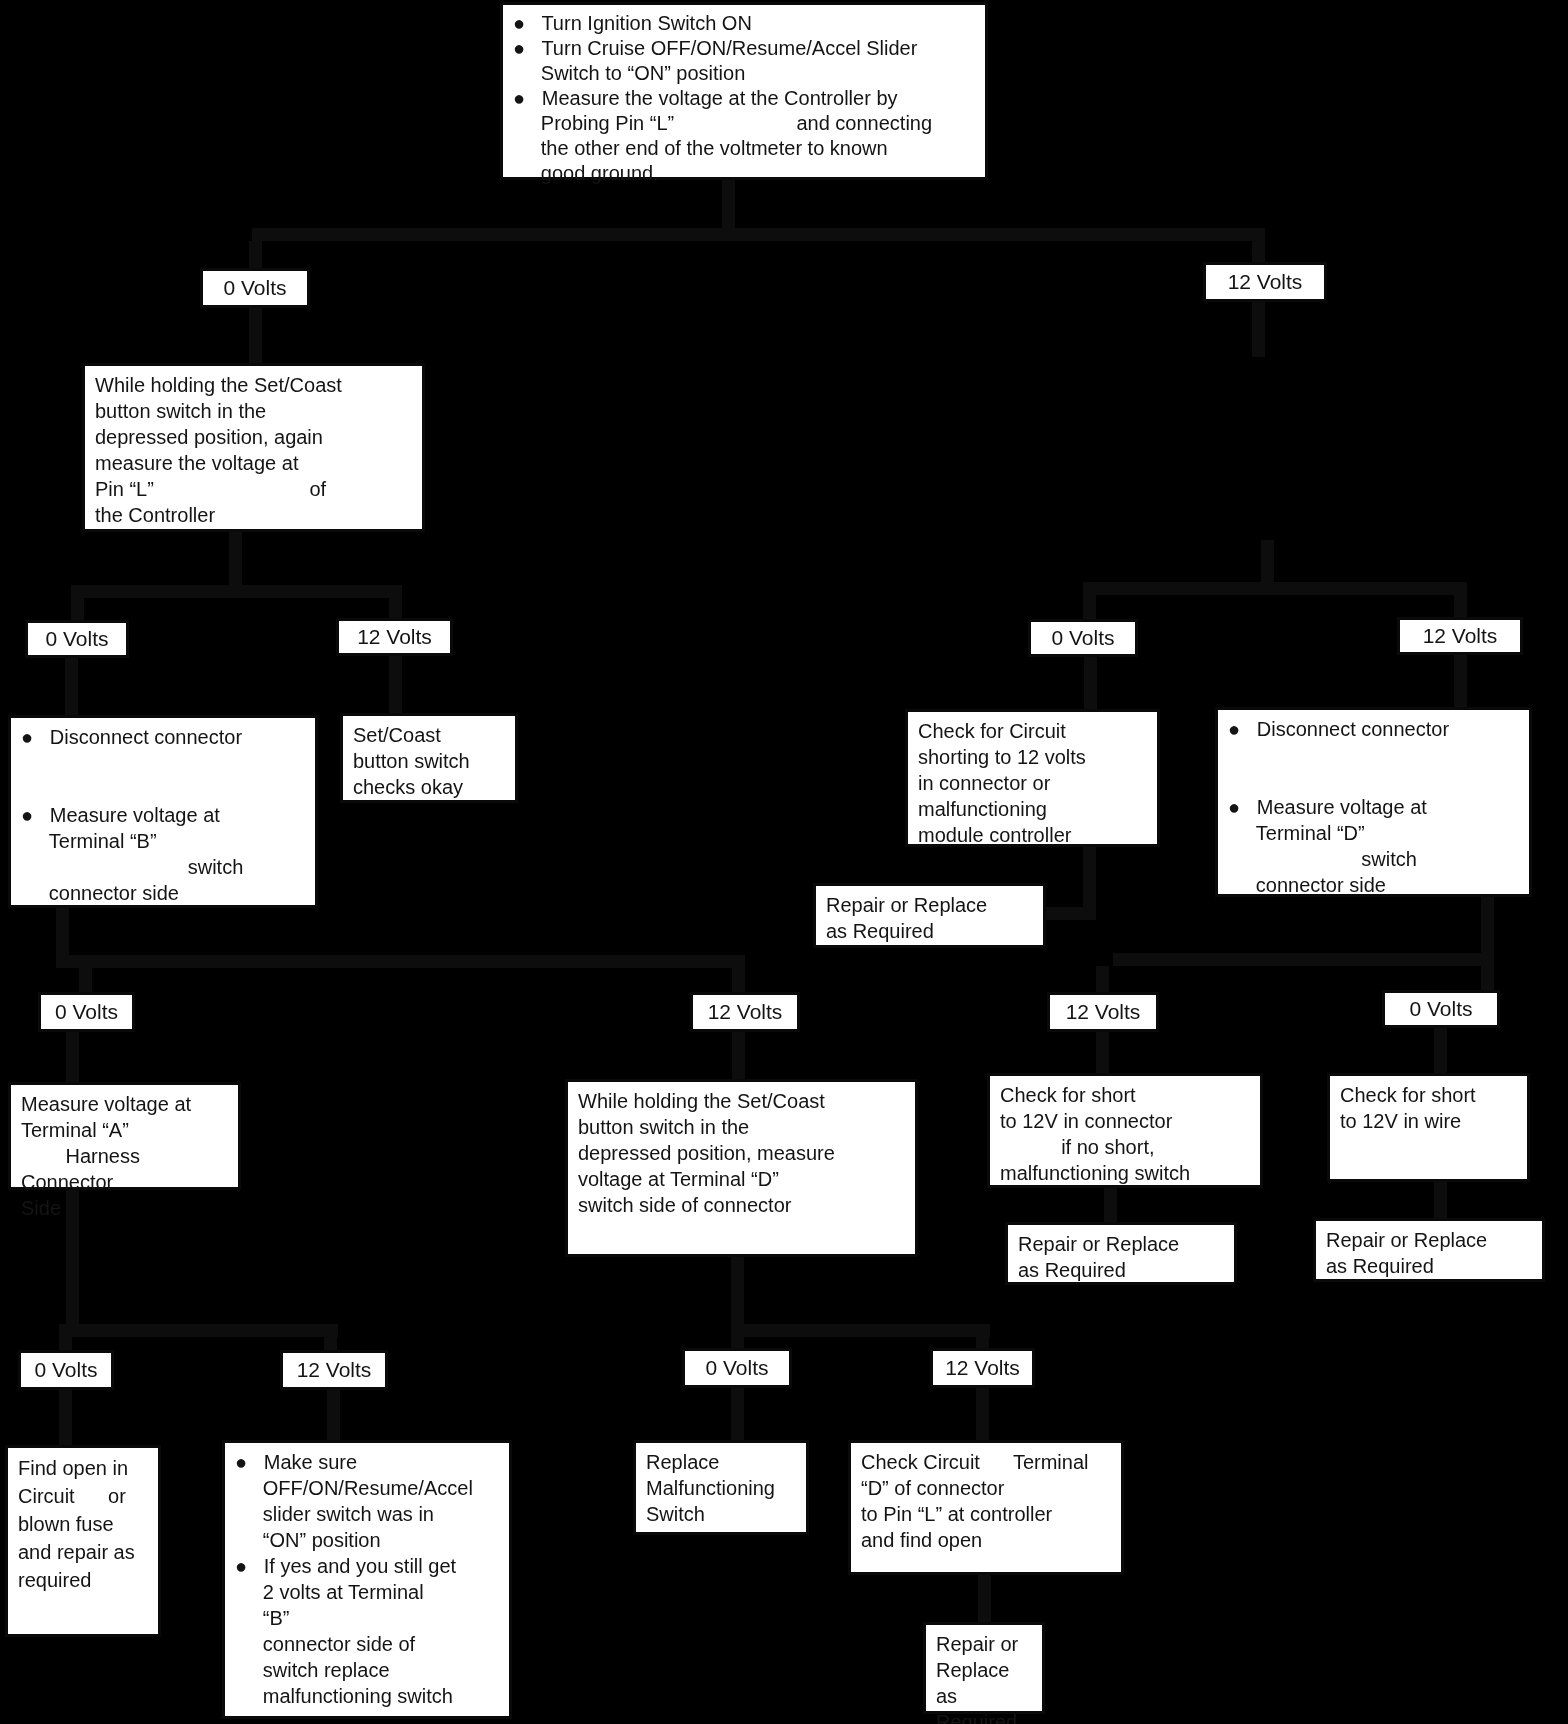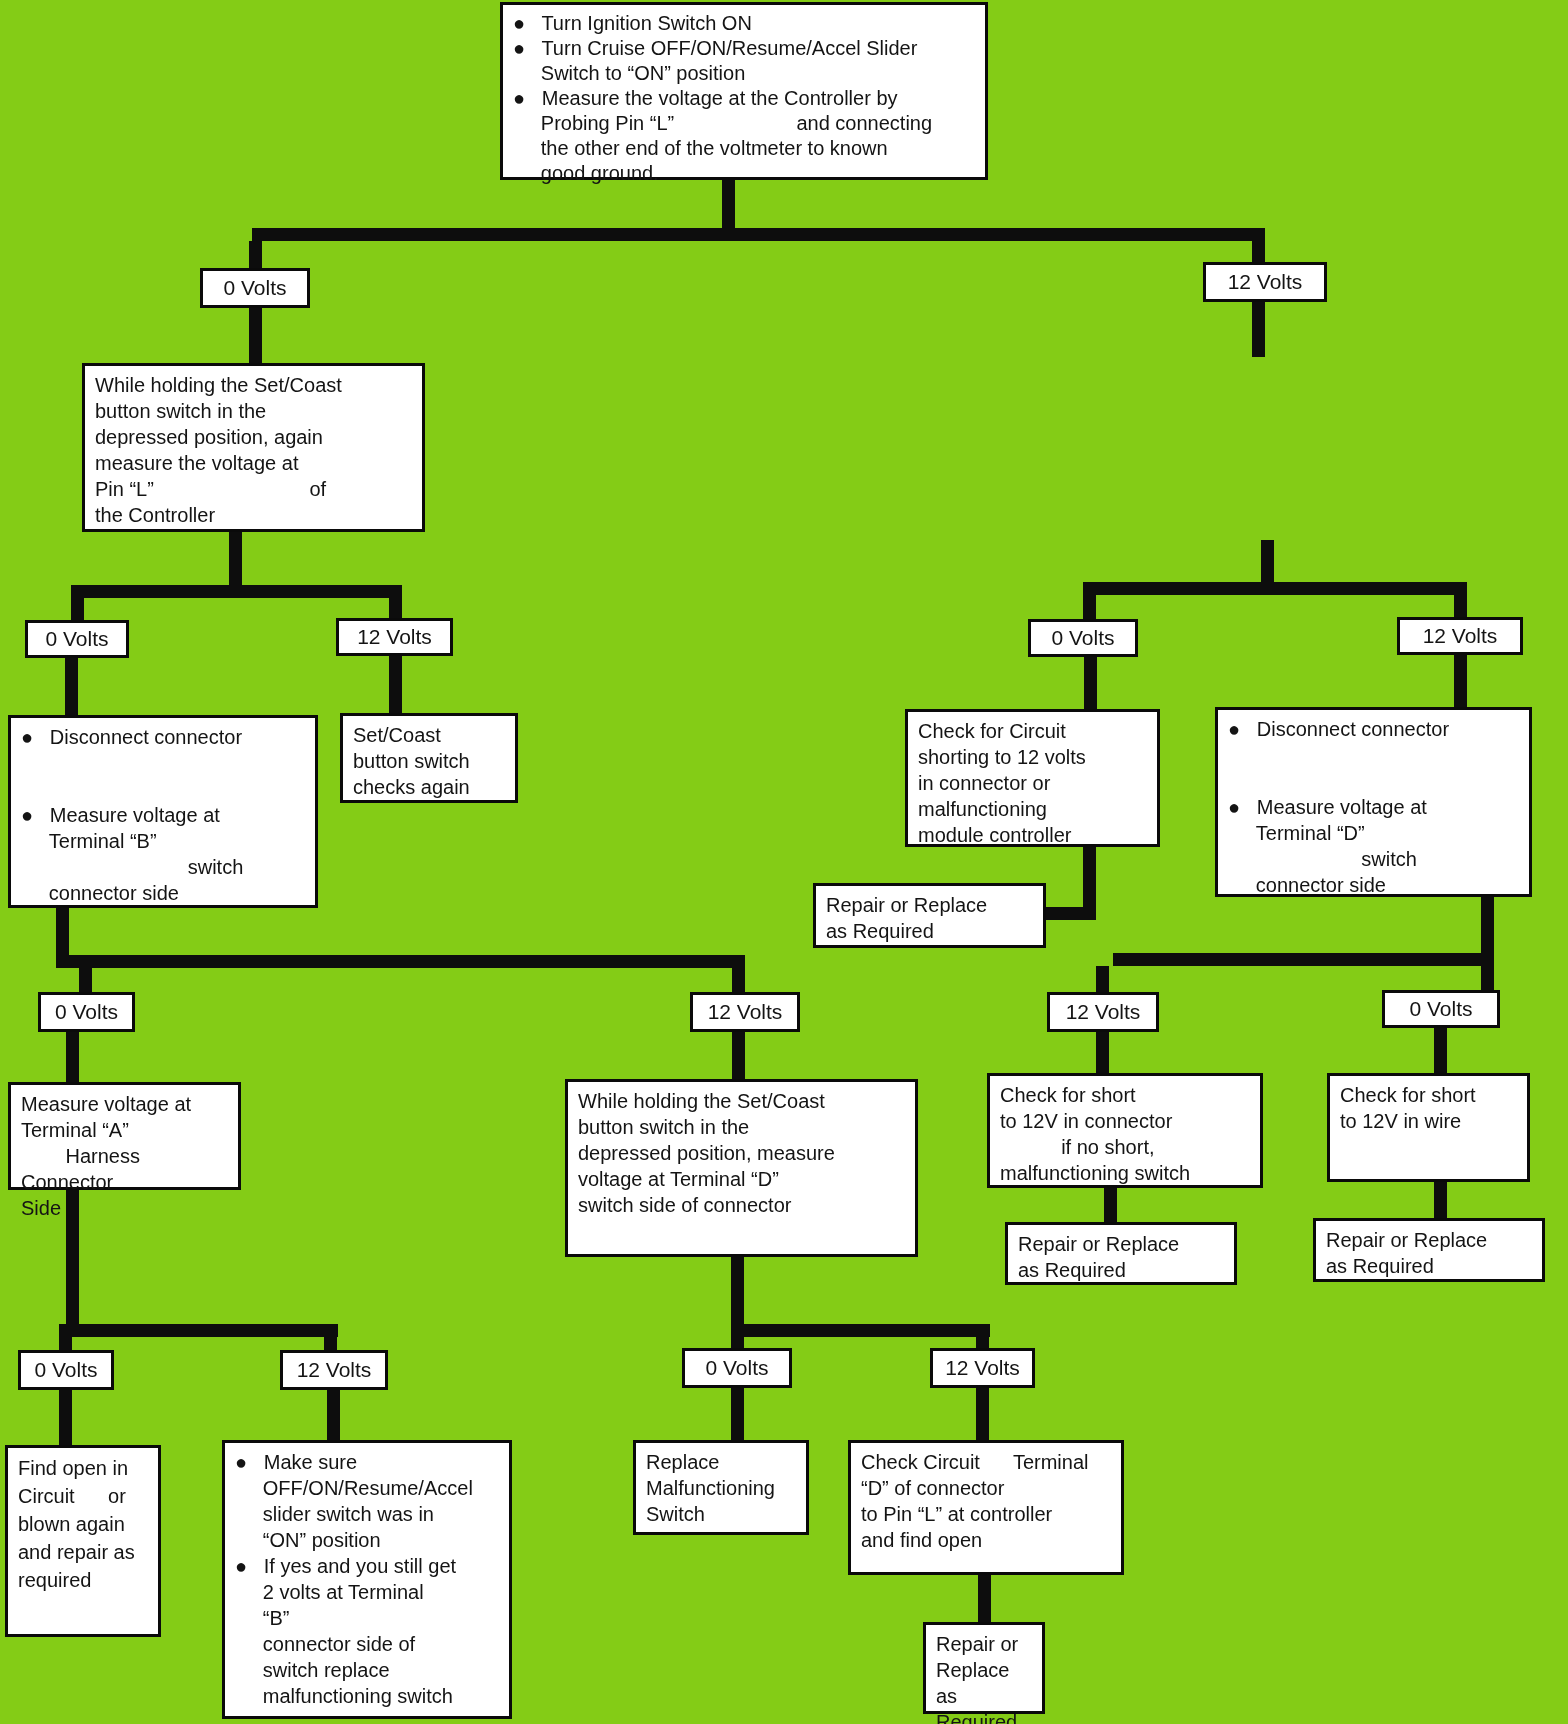--- a/index.html
+++ b/index.html
@@ -1,17 +1,17 @@
 <!DOCTYPE html>
 <html><head>
 <meta charset="utf-8">
 <style>
   html,body{margin:0;padding:0;background:#ffffff;}
   .canvas{
-    position:relative;width:1568px;height:1724px;background:#84cc16;
+    position:relative;width:1568px;height:1724px;background:#000000;
     font-family:"Liberation Sans", sans-serif;color:#111111;overflow:hidden;
   }
   .box{
     position:absolute;border:3px solid #0a0a0a;background:#ffffff;
     font-size:20px;line-height:26px;padding:6px 10px;white-space:pre-wrap;
     box-sizing:border-box;color:#141414;
   }
   .lh25{line-height:25px;}
   .lh28{line-height:28px;}
   .vlabel{
@@ -99,21 +99,21 @@
   <div class="box" style="left:8px;top:715px;width:310px;height:193px">●   Disconnect connector
 
 
 ●   Measure voltage at
      Terminal “B”
                               switch
      connector side</div>
 
   <div class="box" style="left:340px;top:713px;width:178px;height:90px">Set/Coast
 button switch
-checks again</div>
+checks okay</div>
 
   <div class="box" style="left:905px;top:709px;width:255px;height:138px">Check for Circuit
 shorting to 12 volts
 in connector or
 malfunctioning
 module controller</div>
 
   <div class="box" style="left:1215px;top:707px;width:317px;height:190px">●   Disconnect connector
 
 
@@ -145,21 +145,21 @@
 to 12V in wire</div>
 
   <div class="box" style="left:1005px;top:1222px;width:232px;height:63px">Repair or Replace
 as Required</div>
 
   <div class="box" style="left:1313px;top:1218px;width:232px;height:64px">Repair or Replace
 as Required</div>
 
   <div class="box lh28" style="left:5px;top:1445px;width:156px;height:192px">Find open in
 Circuit      or
-blown again
+blown fuse
 and repair as
 required</div>
 
   <div class="box" style="left:222px;top:1440px;width:290px;height:279px">●   Make sure
      OFF/ON/Resume/Accel
      slider switch was in
      “ON” position
 ●   If yes and you still get
      2 volts at Terminal
      “B”

